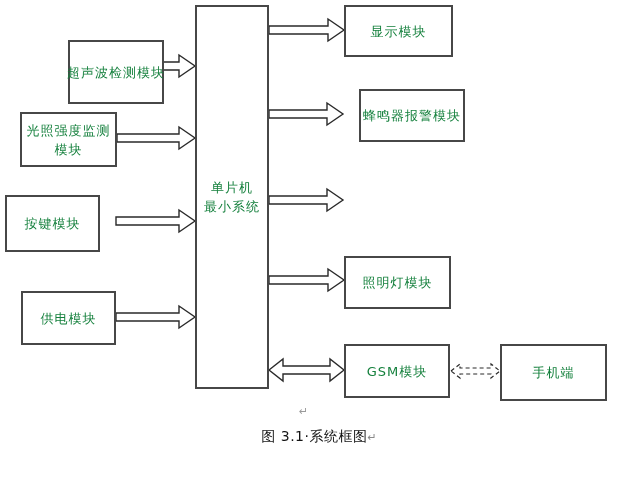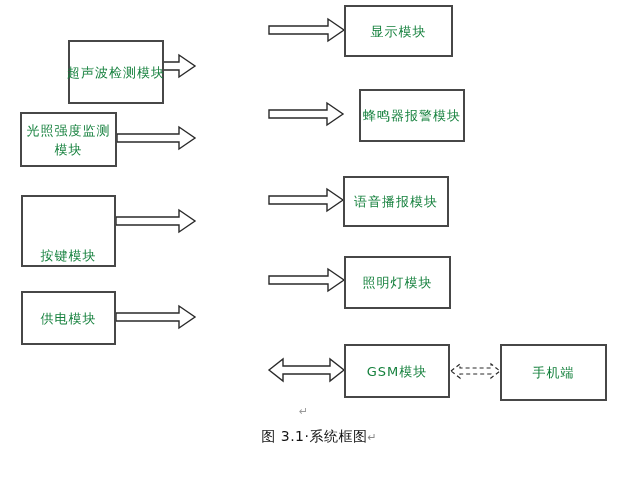--- a/index.html
+++ b/index.html
@@ -85,40 +85,41 @@
 
   <div class="node" style="left:20px; top:40px; width:96px; height:64px;margin-left:48px;">
     <span>超声波检测模块</span>
   </div>
 
   <div class="node" style="left:20px; top:112px; width:97px; height:55px;">
     <span>光照强度监测</span>
     <span>模块</span>
   </div>
 
-  <div class="node" style="left:21px; top:195px; width:95px; height:72px;justify-content:flex-end;">
+  <div class="node" style="left:5px; top:195px; width:95px; height:57px;">
     <span>按键模块</span>
   </div>
 
   <div class="node" style="left:21px; top:291px; width:95px; height:54px;">
     <span>供电模块</span>
   </div>
 
+  <div class="node" style="left:195px; top:5px; width:74px; height:384px;">
+    <span>单片机</span>
+    <span>最小系统</span>
+  </div>
 
   <div class="node" style="left:344px; top:5px; width:109px; height:52px;">
     <span>显示模块</span>
   </div>
 
   <div class="node" style="left:343px; top:89px; width:106px; height:53px;margin-left:16px;">
     <span>蜂鸣器报警模块</span>
   </div>
 
-  <div class="node" style="left:343px; top:176px; width:106px; height:51px;">
-    <span>语音播报模块</span>
-  </div>
 
   <div class="node" style="left:344px; top:256px; width:107px; height:53px;">
     <span>照明灯模块</span>
   </div>
 
   <div class="node" style="left:344px; top:344px; width:106px; height:54px;">
     <span>GSM模块</span>
   </div>
 
   <div class="node" style="left:500px; top:344px; width:107px; height:57px;">

